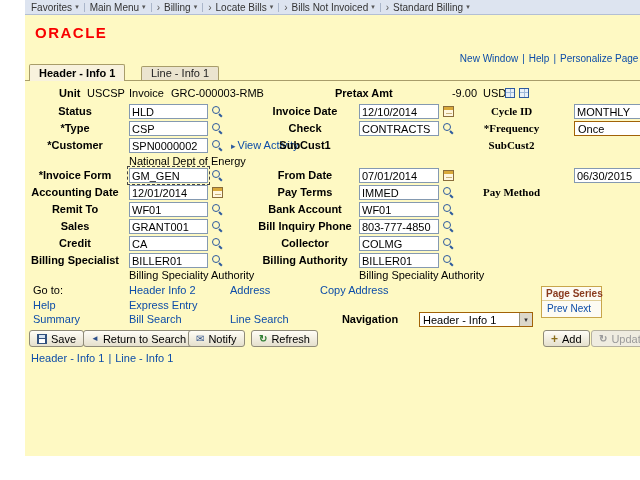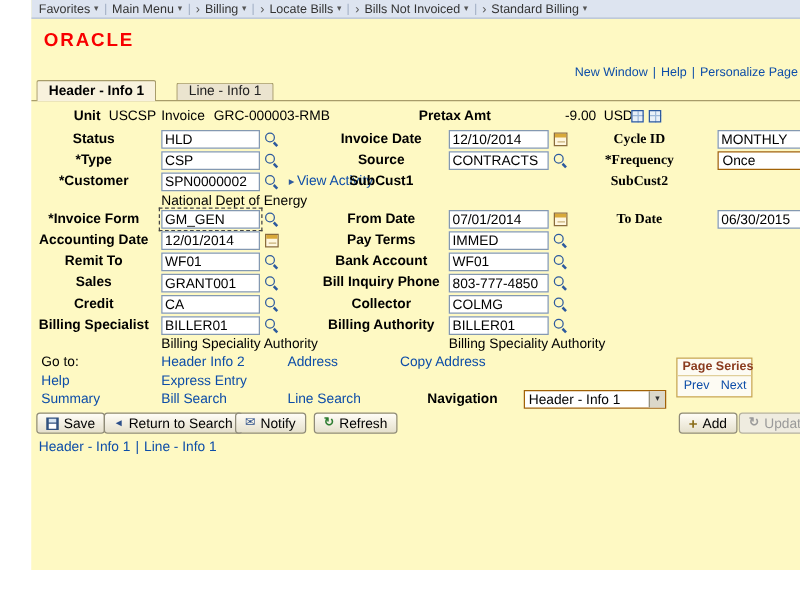--- a/index.html
+++ b/index.html
@@ -61,21 +61,21 @@
   .sel-txt { position:absolute; left:3px; top:1px; white-space:nowrap; }
   .sel-btn { position:absolute; right:0; top:0; bottom:0; width:13px; background:#dcd8ca; border-left:1px solid #94917f; font-size:7px; text-align:center; line-height:13px; color:#333; }
 
   .lnk { position:absolute; top:1px; color:#0d4da8; cursor:pointer; white-space:nowrap; }
   .plain { position:absolute; top:1px; white-space:nowrap; }
   .va-arrow { color:#2d5a9e; font-size:9px; margin-right:2px; }
 
   
   .pseries { position:absolute; left:516px; top:286px; width:61px; height:32px; border:1px solid #c8a64b; background:#fdfbf3; }
   .ps-title { font-weight:bold; color:#8a3b1e; font-size:10px; padding:1px 4px; border-bottom:1px solid #e0cf9a; white-space:nowrap; }
-  .ps-links { padding:2px 5px; display:flex; gap:9px; }
+  .ps-links { padding:2px 5px; display:flex; gap:3px; }
   .ps-link { color:#0d4da8; font-size:10px; cursor:pointer; }
 
   
   .toolbar { position:absolute; top:330px; left:0; width:640px; height:18px; }
   .btn { position:absolute; top:0; height:17px; display:flex; align-items:center; gap:4px; padding:0 7px; background:linear-gradient(#fffdf6,#e5e0cd); border:1px solid #8f8b79; border-radius:3px; font-size:11px; color:#000; cursor:pointer; white-space:nowrap; }
   .btn.disabled { color:#9a9a9a; background:#efece0; border-color:#b5b19f; }
   .bicon { font-size:10px; line-height:10px; }
   .bi-back { color:#2c4f8a; font-size:8px; }
   .bi-mail { color:#2c4f8a; }
   .bi-refresh { color:#2e7d32; font-weight:bold; }
@@ -167,21 +167,21 @@
     <span class="lbl l3">Cycle ID</span>
     <input class="fld f3" value="MONTHLY" style="">
     <span class="ic lk i3"></span>
     <span class="ic grd ix3"></span>
   </div>
 
   <div class="row" style="top:121px">
     <span class="lbl l1">*Type</span>
     <input class="fld f1" value="CSP" style="">
     <span class="ic lk i1"></span>
-    <span class="lbl l2">Source</span>
+    <span class="lbl l2">Check</span>
     <input class="fld f2" value="CONTRACTS" style="">
     <span class="ic lk i2"></span>
     <span class="lbl l3">*Frequency</span>
     <div class="sel" style="left:549px;width:82px">
       <span class="sel-txt">Once</span>
       <span class="sel-btn">▾</span>
     </div>
   </div>
 
   <div class="row" style="top:138px">
@@ -197,32 +197,32 @@
     <span class="txt note" style="left:104px">National Dept of Energy</span>
   </div>
 
   <div class="row" style="top:168px">
     <span class="lbl l1">*Invoice Form</span>
     <input class="fld f1 focusfld" value="GM_GEN" style="">
     <span class="ic lk i1"></span>
     <span class="lbl l2">From Date</span>
     <input class="fld f2" value="07/01/2014" style="">
     <span class="ic cal i2"></span>
-    <span class="lbl l3">To Date</span>
     <input class="fld f3" value="06/30/2015" style="">
     <span class="ic cal i3"></span>
   </div>
 
   <div class="row" style="top:185px">
     <span class="lbl l1">Accounting Date</span>
     <input class="fld f1" value="12/01/2014" style="">
     <span class="ic cal i1"></span>
     <span class="lbl l2">Pay Terms</span>
     <input class="fld f2" value="IMMED" style="">
     <span class="ic lk i2"></span>
+    <span class="lbl l3">Pay Method</span>
     <span class="ic grd" style="left:633px"></span>
   </div>
 
   <div class="row" style="top:202px">
     <span class="lbl l1">Remit To</span>
     <input class="fld f1" value="WF01" style="">
     <span class="ic lk i1"></span>
     <span class="lbl l2">Bank Account</span>
     <input class="fld f2" value="WF01" style="">
     <span class="ic lk i2"></span>

